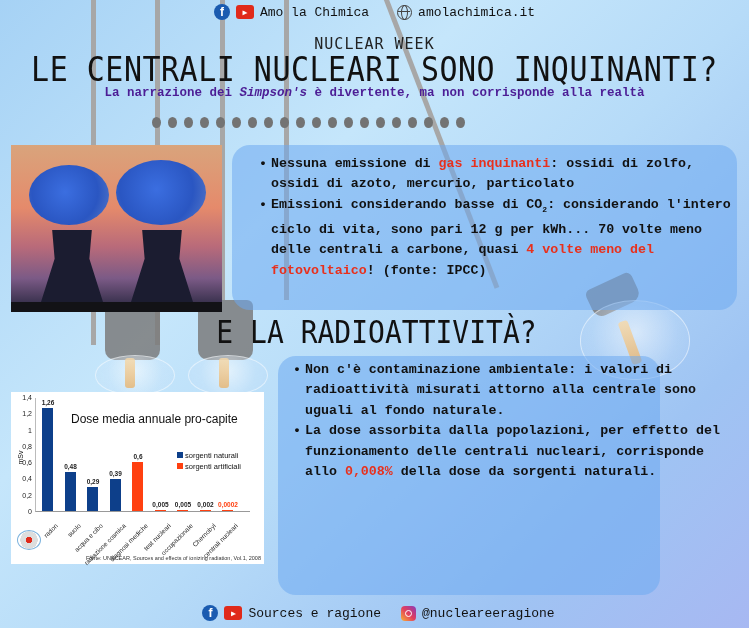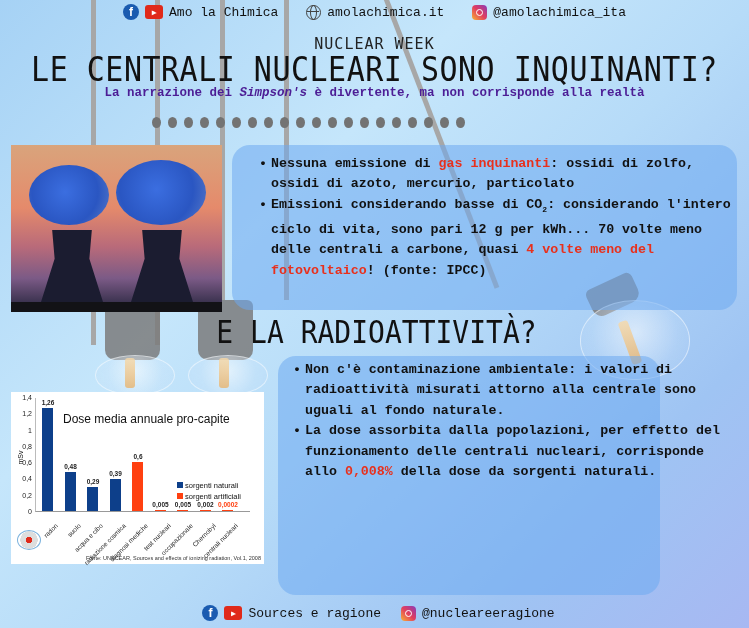--- a/index.html
+++ b/index.html
@@ -52,28 +52,28 @@
   .bullets li::before { content: "•"; position: absolute; left: 0; }
   .box1 .bullets { position: absolute; left: 27px; top: 9px; width: 475px; }
   .box2 .bullets { position: absolute; left: 15px; top: 4px; width: 440px; }
   .red { color: #e8301c; }
   sub { font-size: 8px; }
 
   .section2 { position: absolute; top: 316px; left: 0; width: 749px; text-align: center; font-family: "DejaVu Sans Mono", monospace; font-size: 28px; color: #111; transform: scaleY(1.12); padding-left: 4px; }
 
   
   .chart { position: absolute; left: 11px; top: 392px; width: 253px; height: 172px; background: #fff; font-family: "Liberation Sans", sans-serif; }
-  .chart-title { position: absolute; left: 52px; top: 20px; font-size: 12px; color: #111; }
+  .chart-title { position: absolute; left: 60px; top: 20px; font-size: 12px; color: #111; }
   .plot { position: absolute; left: 24px; top: 6px; width: 215px; height: 114px; border-left: 1px solid #bbb; border-bottom: 1px solid #999; }
   .ytick { position: absolute; left: -18px; font-size: 7px; color: #222; width: 14px; text-align: right; transform: translateY(-4px); }
   .ylabel { position: absolute; left: -23px; top: 56px; font-size: 7px; transform: rotate(-90deg); }
   .bar { position: absolute; bottom: 0; width: 11px; }
   .barval { position: absolute; font-size: 6.5px; font-weight: bold; color: #222; width: 26px; text-align: center; }
   .xlab { position: absolute; top: 124px; font-size: 6.5px; color: #222; transform-origin: right top; transform: rotate(-45deg); white-space: nowrap; text-align: right; width: 70px; }
-  .legend { position: absolute; left: 166px; top: 58px; font-size: 7.5px; line-height: 11px; margin-top: 30px; }
+  .legend { position: absolute; left: 166px; top: 58px; font-size: 7.5px; line-height: 11px; }
   .legend span.sw { display: inline-block; width: 6px; height: 6px; margin-right: 2px; }
   .source { position: absolute; right: 3px; bottom: 3px; font-size: 5.5px; color: #333; }
   .logo-atom { position: absolute; left: 6px; top: 138px; width: 24px; height: 20px; border-radius: 50%; background: radial-gradient(circle, #e02a1a 0 22%, #ddd 24% 60%, transparent 62%); border: 1px solid #7bb2dd; }
 
   .bottom-links { position: absolute; top: 605px; left: 0; width: 749px; display: flex; justify-content: center; gap: 20px; font-size: 13px; align-items: center; padding-left: 8px; }
 </style>
 </head>
 <body>
 
 <div class="cord c1"></div>
@@ -93,24 +93,20 @@
 
 <div class="top-links">
   <div class="link-group">
     <span class="ico-fb">f</span>
     <span class="ico-yt">▶</span>
     <span>Amo la Chimica</span>
   </div>
   <div class="link-group">
     <span class="ico-web"></span>
     <span>amolachimica.it</span>
-  </div>
-  <div class="link-group">
-    <span class="ico-ig"></span>
-    <span>@amolachimica_ita</span>
   </div>
 </div>
 
 <div class="kicker">NUCLEAR WEEK</div>
 <div class="title">LE CENTRALI NUCLEARI SONO INQUINANTI?</div>
 <div class="subtitle"><span>La narrazione dei </span><i>Simpson's</i><span> è divertente, ma non corrisponde alla realtà</span></div>
 
 <div class="dots" id="dots">
     <span class="dot"></span>
     <span class="dot"></span>

